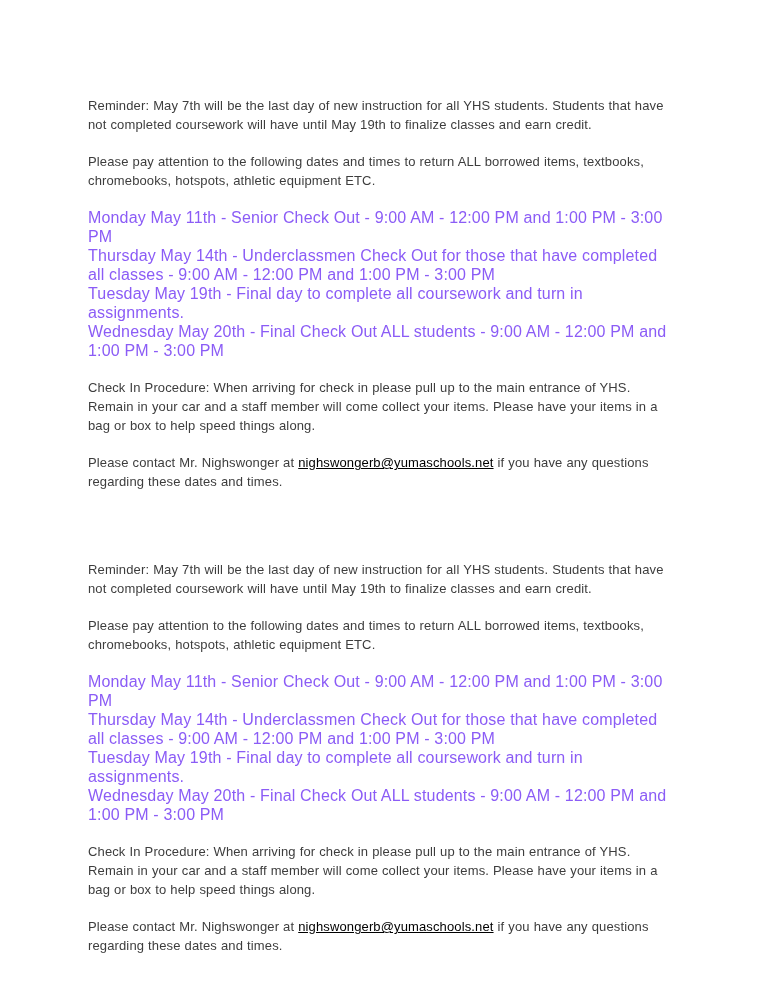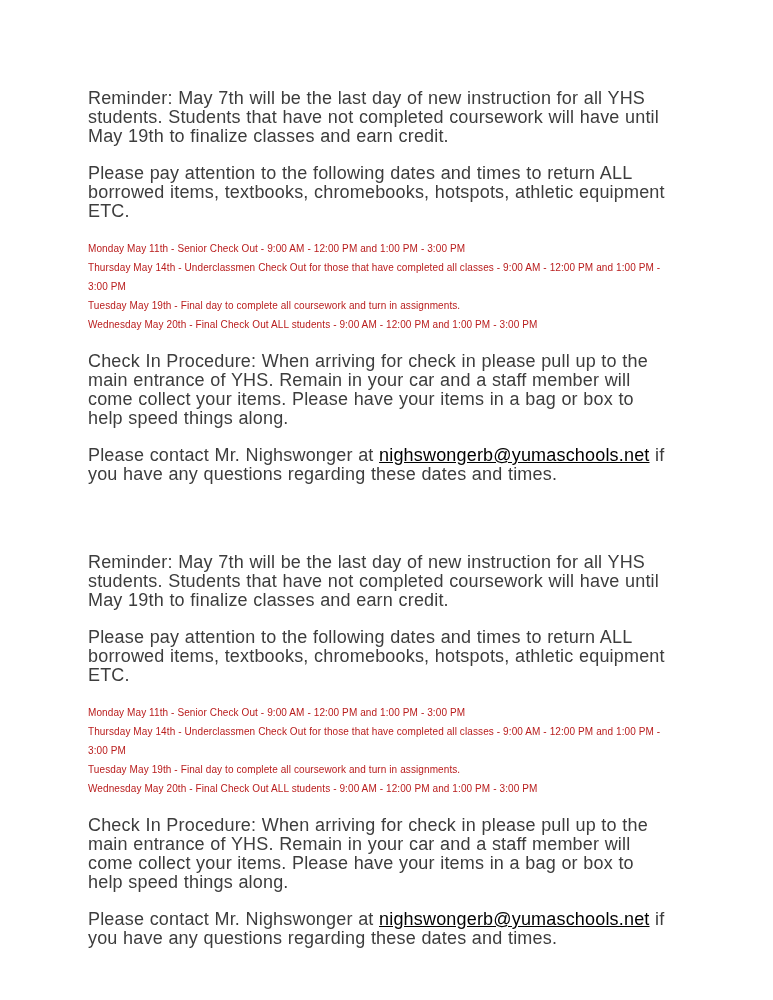--- a/index.html
+++ b/index.html
@@ -29,43 +29,43 @@
   .notice-block {
     position: absolute;
     left: 88px;
     width: 586px;
   }
 
   #notice-block-1 { top: 86px; }
   #notice-block-2 { top: 550px; }
 
   .para {
-    margin: 3px 0 18px 0;
-    font-size: 18px;
+    margin: 10px 0 18px 0;
+    font-size: 13px;
     line-height: 19px;
     color: #3d3d3d;
     letter-spacing: 0.01em;
     text-align: left;
     word-spacing: 0.02em;
   }
 
   .para:last-child {
     margin-bottom: 0;
   }
 
   .schedule-list {
     margin: 0 0 18px 0;
     padding: 0;
     list-style: none;
   }
 
   .schedule-line {
-    font-size: 10px;
+    font-size: 16px;
     line-height: 19px;
-    color: #b91c1c;
+    color: #8b5cf6;
     letter-spacing: 0.01em;
     margin: 0;
   }
 
   .email-link {
     color: #000000;
     text-decoration: underline;
     text-underline-offset: 1px;
     cursor: pointer;
   }

